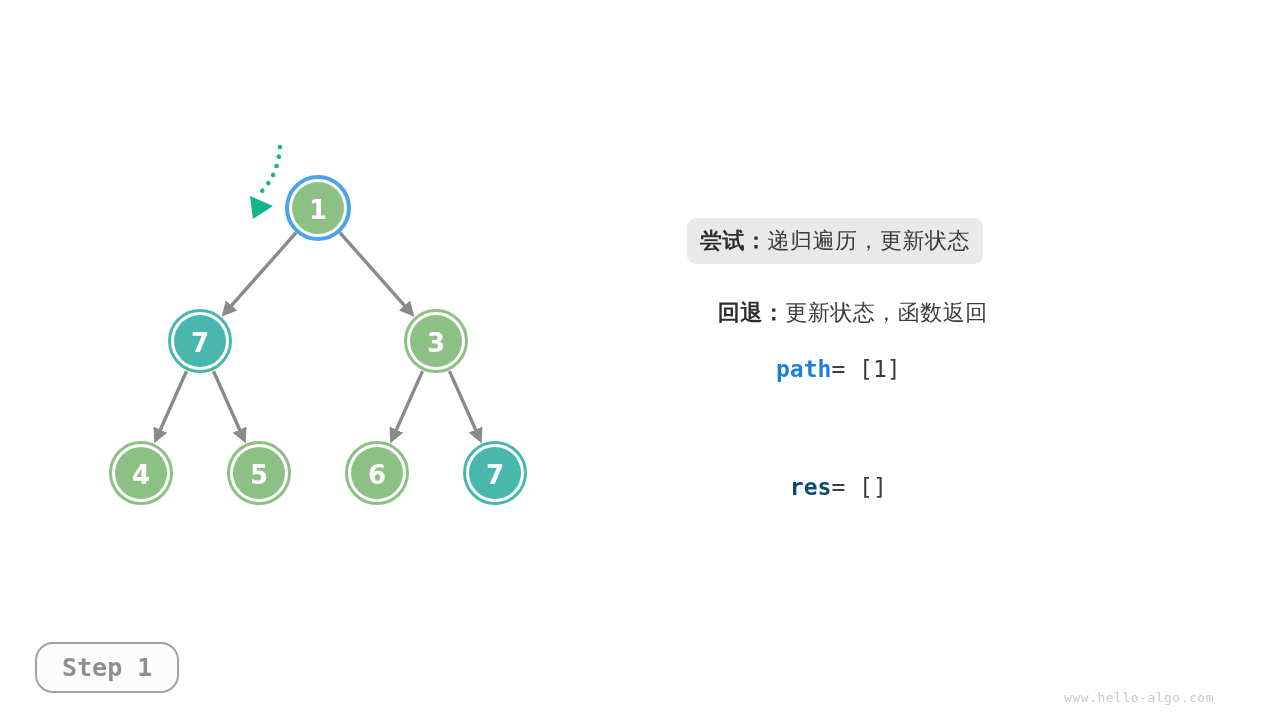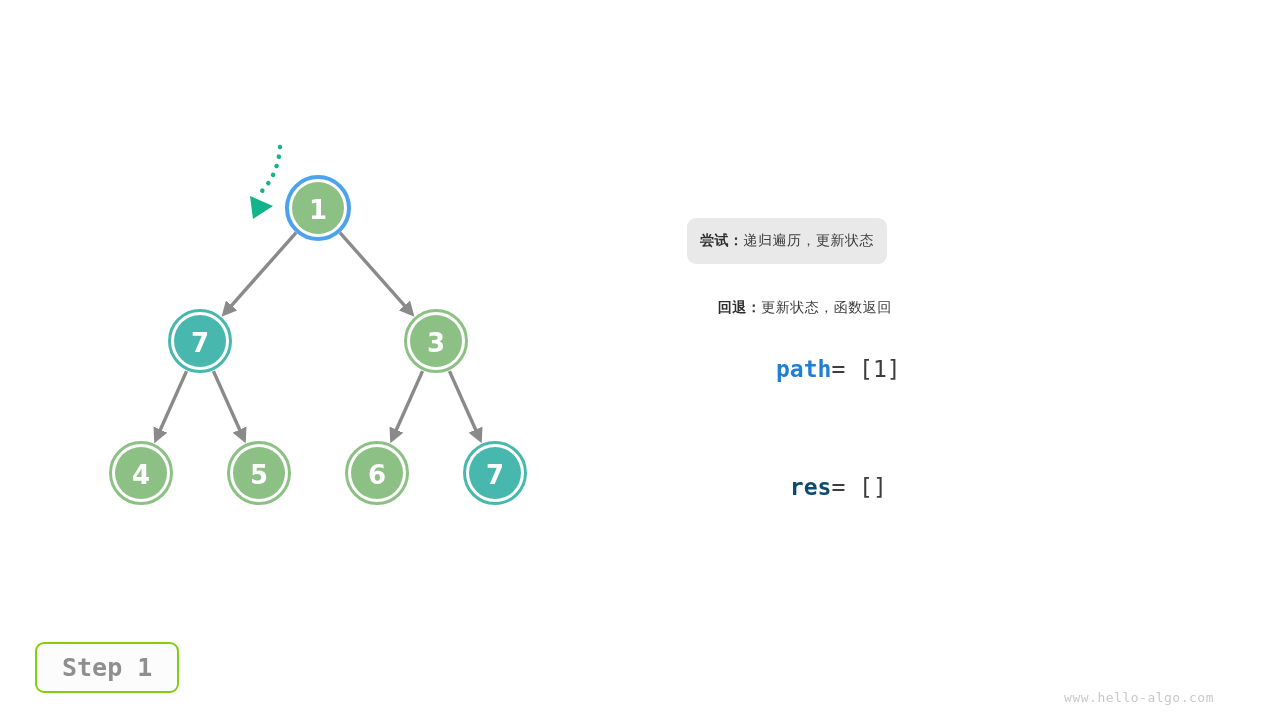--- a/index.html
+++ b/index.html
@@ -10,39 +10,39 @@
   .stage{position:relative;width:1280px;height:720px;}
   #tree-svg{position:absolute;left:0;top:0;}
 
   
   .try-box{
     position:absolute;left:687px;top:218px;height:46px;
     display:flex;align-items:center;
     background:#e9e9e9;border-radius:9px;padding:0 13px;
     white-space:pre;
   }
-  .cjk{font-size:14px;color:#3c3c3c;letter-spacing:0.5px;}
+  .cjk{font-size:22px;color:#3c3c3c;letter-spacing:0.5px;}
   .cjk-label{font-weight:bold;color:#2e2e2e;}
   .back-line{
     position:absolute;left:700px;top:280px;white-space:pre;
   }
   .code-line{
     position:absolute;left:698px;
     font-family:"DejaVu Sans Mono","Liberation Mono",monospace;
     font-size:23px;color:#3d3d3d;white-space:pre;text-align:right;
   }
   .code-var{display:inline-block;width:78px;font-weight:bold;}
   .path-line{top:330px;}
   .res-line{top:448px;}
 
   
   .step-badge{
     position:absolute;left:35px;top:642px;
     padding:9px 25px;
-    border:2px solid #84cc16;border-radius:9px;background:#fcfcfc;
+    border:2px solid #a3a3a3;border-radius:18px;background:#fcfcfc;
     font-family:"DejaVu Sans Mono","Liberation Mono",monospace;
     font-size:25px;font-weight:bold;color:#8f8f8f;white-space:pre;
   }
   .watermark{
     position:absolute;right:66px;top:678px;
     font-family:"DejaVu Sans Mono","Liberation Mono",monospace;
     font-size:13px;color:#c9c9c9;letter-spacing:0.5px;margin-top:12px;
   }
 </style>
 </head>

